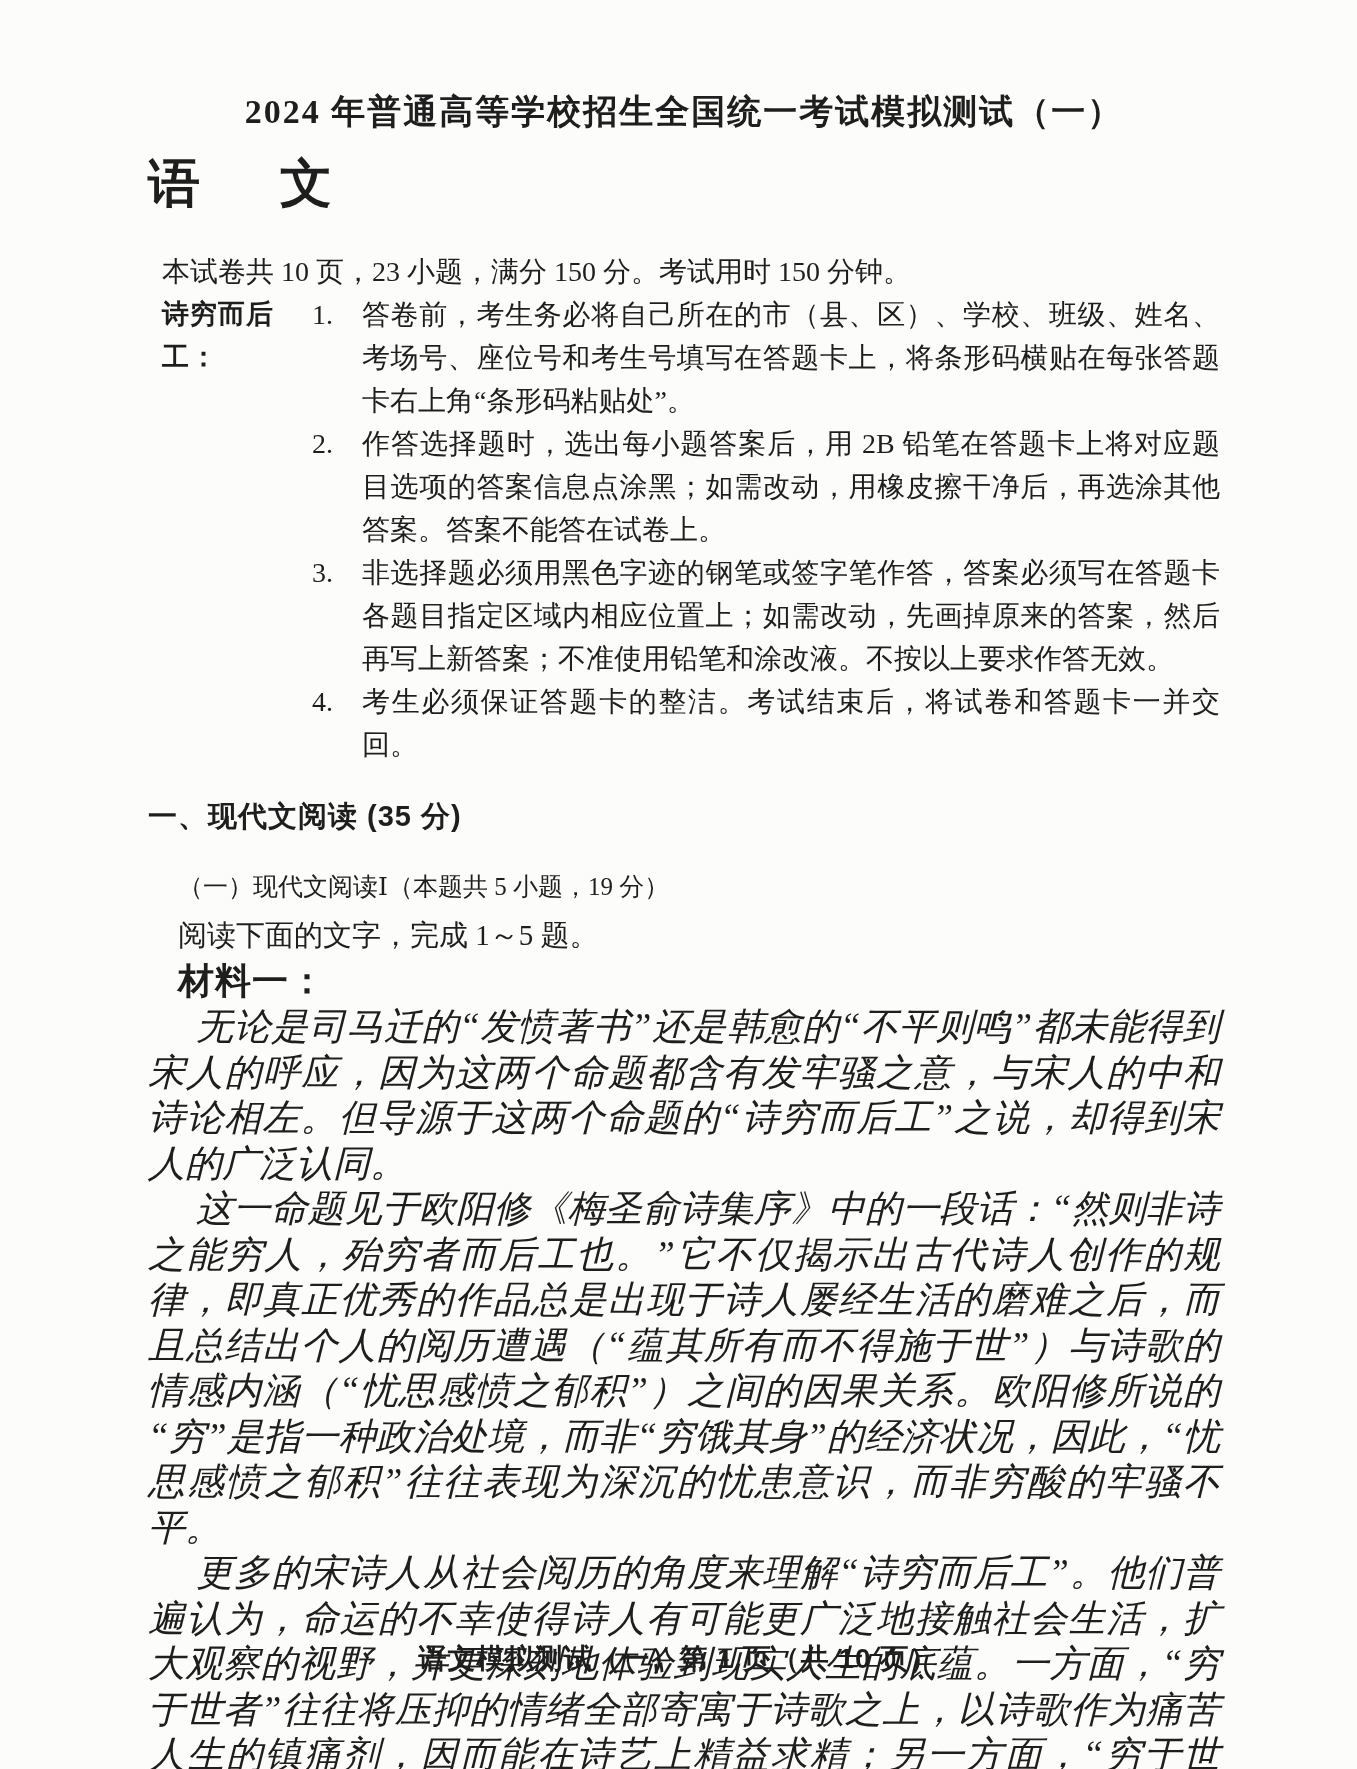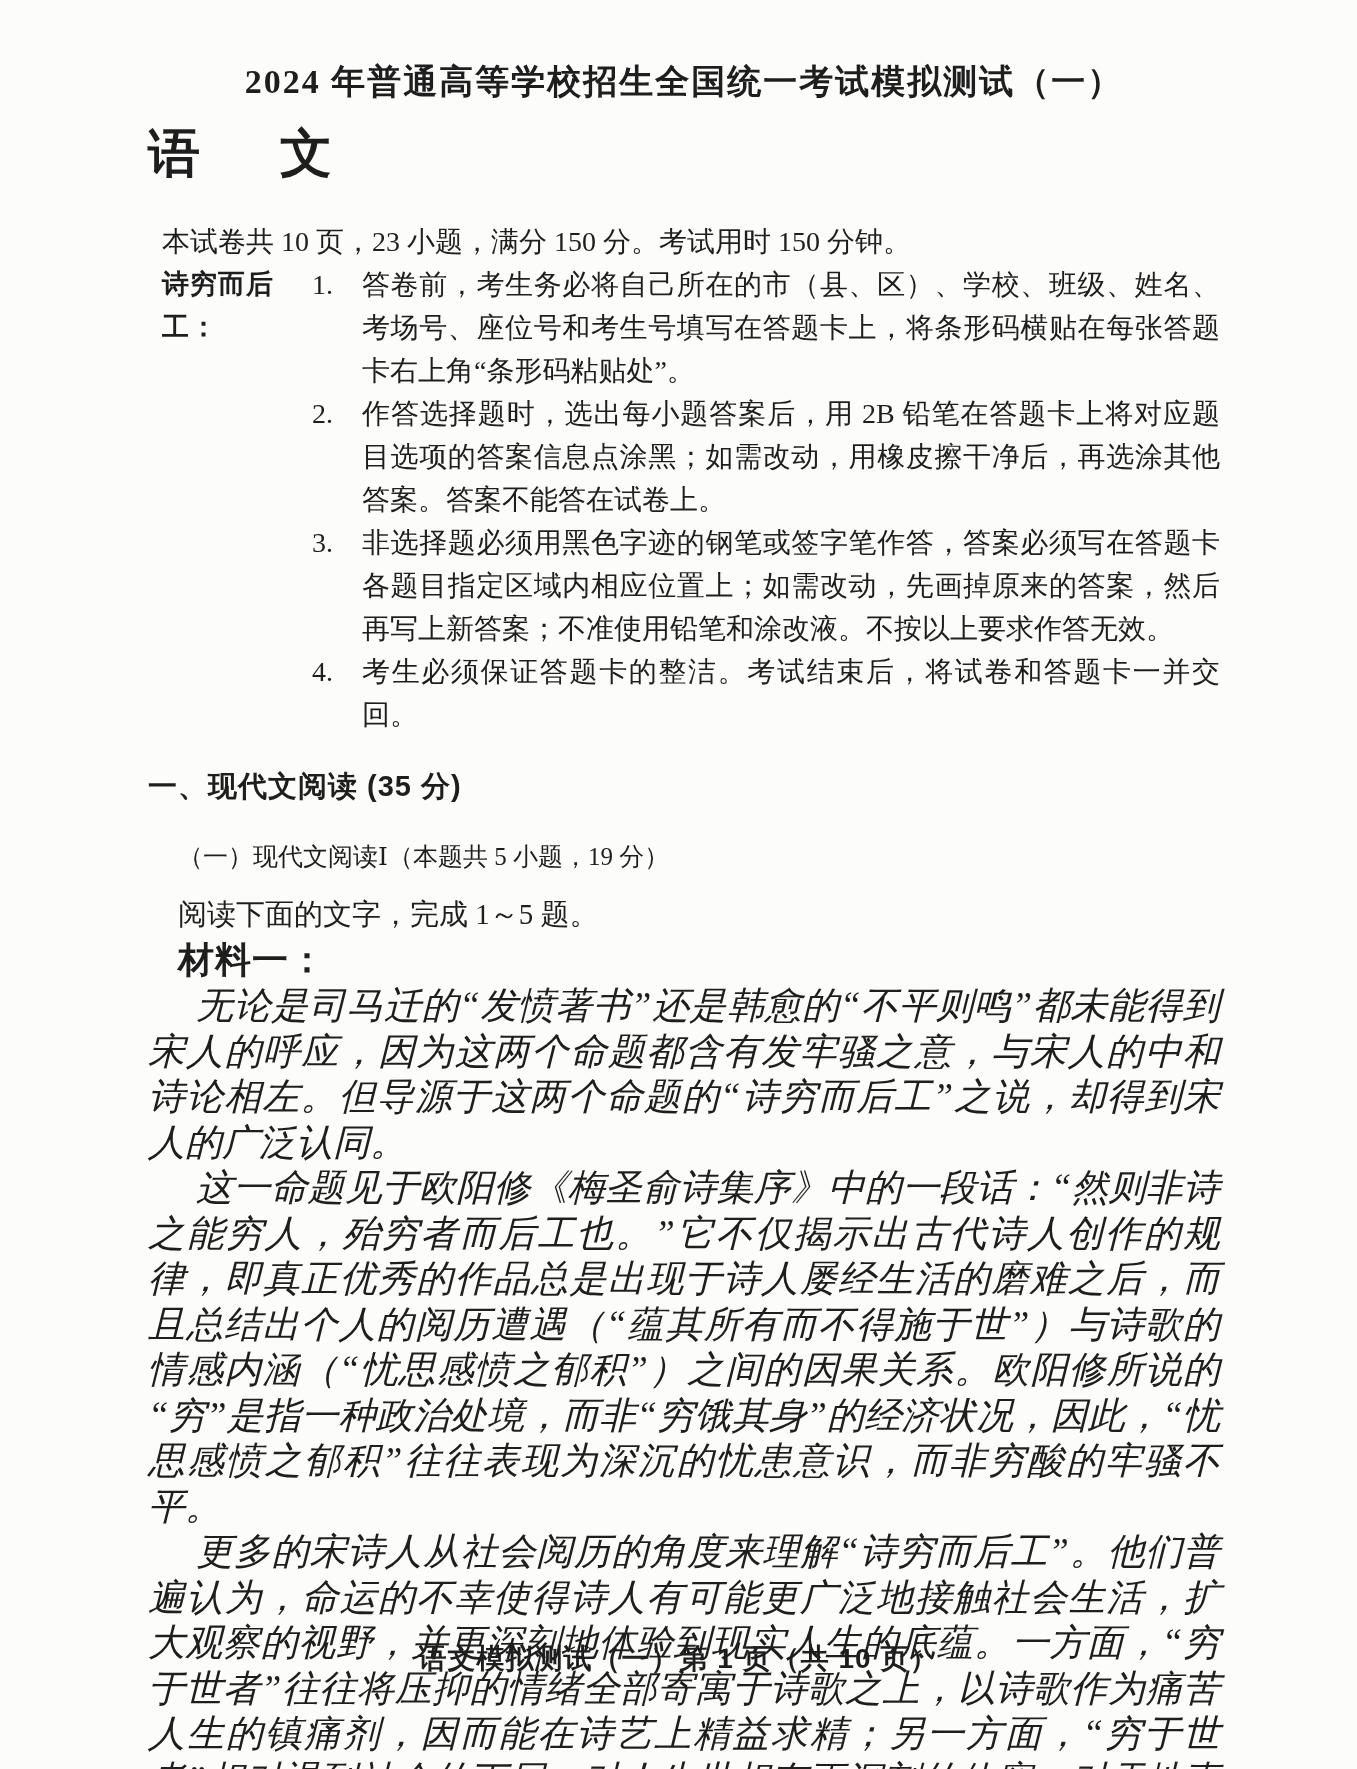--- a/index.html
+++ b/index.html
@@ -19,21 +19,21 @@
     box-sizing: border-box;
   }
   .content {
     position: absolute;
     left: 148px;
     width: 1072px;
     top: 0;
   }
   .exam-title {
     margin: 0;
-    padding-top: 56px;
+    padding-top: 86px;
     text-align: center;
     font-size: 34px;
     font-weight: bold;
     line-height: 52px;
     letter-spacing: 2px;
     white-space: nowrap;
   }
   .subject-title {
     margin: 10px 0 0 0;
     text-align: left;
@@ -87,21 +87,21 @@
     font-weight: bold;
     line-height: 44px;
     letter-spacing: 1px;
   }
   .subsection-heading {
     margin: 26px 0 0 30px;
     font-size: 25px;
     line-height: 45px;
   }
   .reading-instruction {
-    margin: 13px 0 0 30px;
+    margin: 4px 0 0 30px;
     font-size: 29px;
     line-height: 45px;
   }
   .material-label {
     margin: 0 0 0 30px;
     font-family: "Liberation Sans", "DejaVu Sans", sans-serif;
     font-size: 36px;
     font-weight: bold;
     line-height: 46px;
     letter-spacing: 1px;

